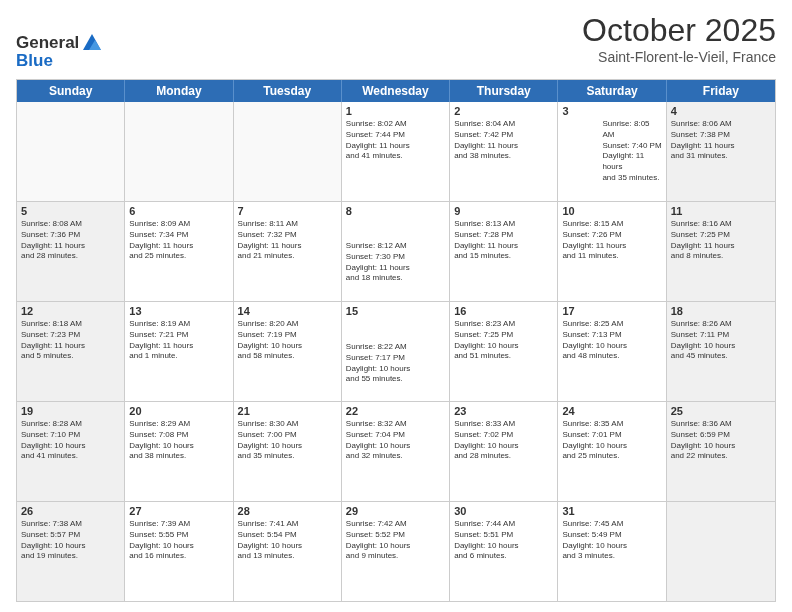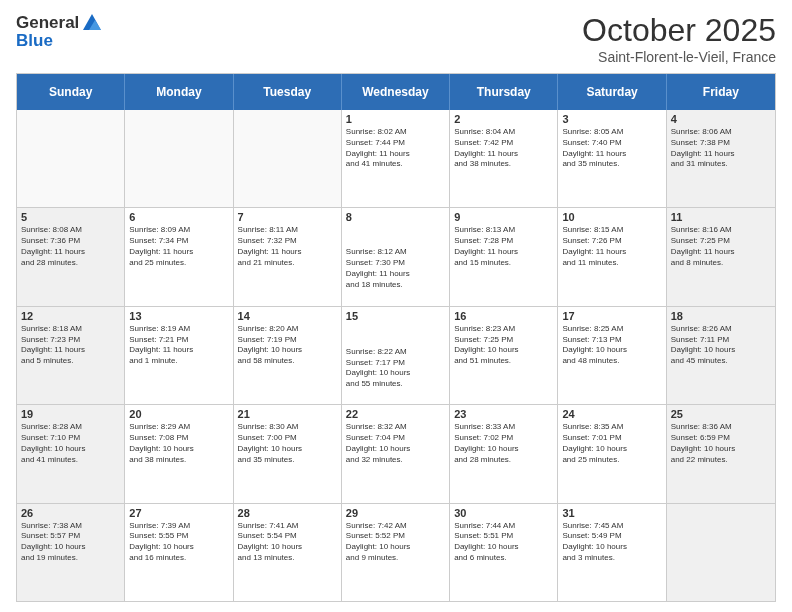--- a/index.html
+++ b/index.html
@@ -19,20 +19,21 @@
     }
     .header {
       display: flex;
       justify-content: space-between;
       align-items: flex-start;
       margin-bottom: 8px;
     }
     .logo {
       display: flex;
       align-items: center;
+      margin-top: 20px;
     }
     .logo-general { color: #333; }
     .logo-blue { color: #1a6bc4; }
     .logo-icon {
       width: 22px;
       height: 22px;
       margin-left: 2px;
     }
     .title-block {
       text-align: right;
@@ -55,21 +56,21 @@
     .cal-header {
       display: grid;
       grid-template-columns: repeat(7, 1fr);
       background: #2d6db5;
     }
     .cal-header-cell {
       color: #fff;
       text-align: center;
       font-size: 12px;
       font-weight: bold;
-      padding: 11px 2px;
+      padding: 4px 2px;
       border-right: 1px solid #5a90cc;
     }
     .cal-header-cell:last-child { border-right: none; }
     .cal-body {
       display: flex;
       flex-direction: column;
       flex: 1;
     }
     .cal-row {
       display: grid;
@@ -149,21 +150,21 @@
           </div>
           <div class="cal-cell">
             <span class="day-number">2</span>
             <div class="cell-text" style="white-space: pre-line;">Sunrise: 8:04 AM
 Sunset: 7:42 PM
 Daylight: 11 hours
 and 38 minutes.</div>
           </div>
           <div class="cal-cell">
             <span class="day-number">3</span>
-            <div class="cell-text" style="white-space: pre-line;">Sunrise: 8:05 AM
+            <div class="cell-text" style="white-space: pre-line; margin-left: 40px;">Sunrise: 8:05 AM
 Sunset: 7:40 PM
 Daylight: 11 hours
 and 35 minutes.</div>
           </div>
           <div class="cal-cell shaded">
             <span class="day-number">4</span>
             <div class="cell-text" style="white-space: pre-line;">Sunrise: 8:06 AM
 Sunset: 7:38 PM
 Daylight: 11 hours
 and 31 minutes.</div>

